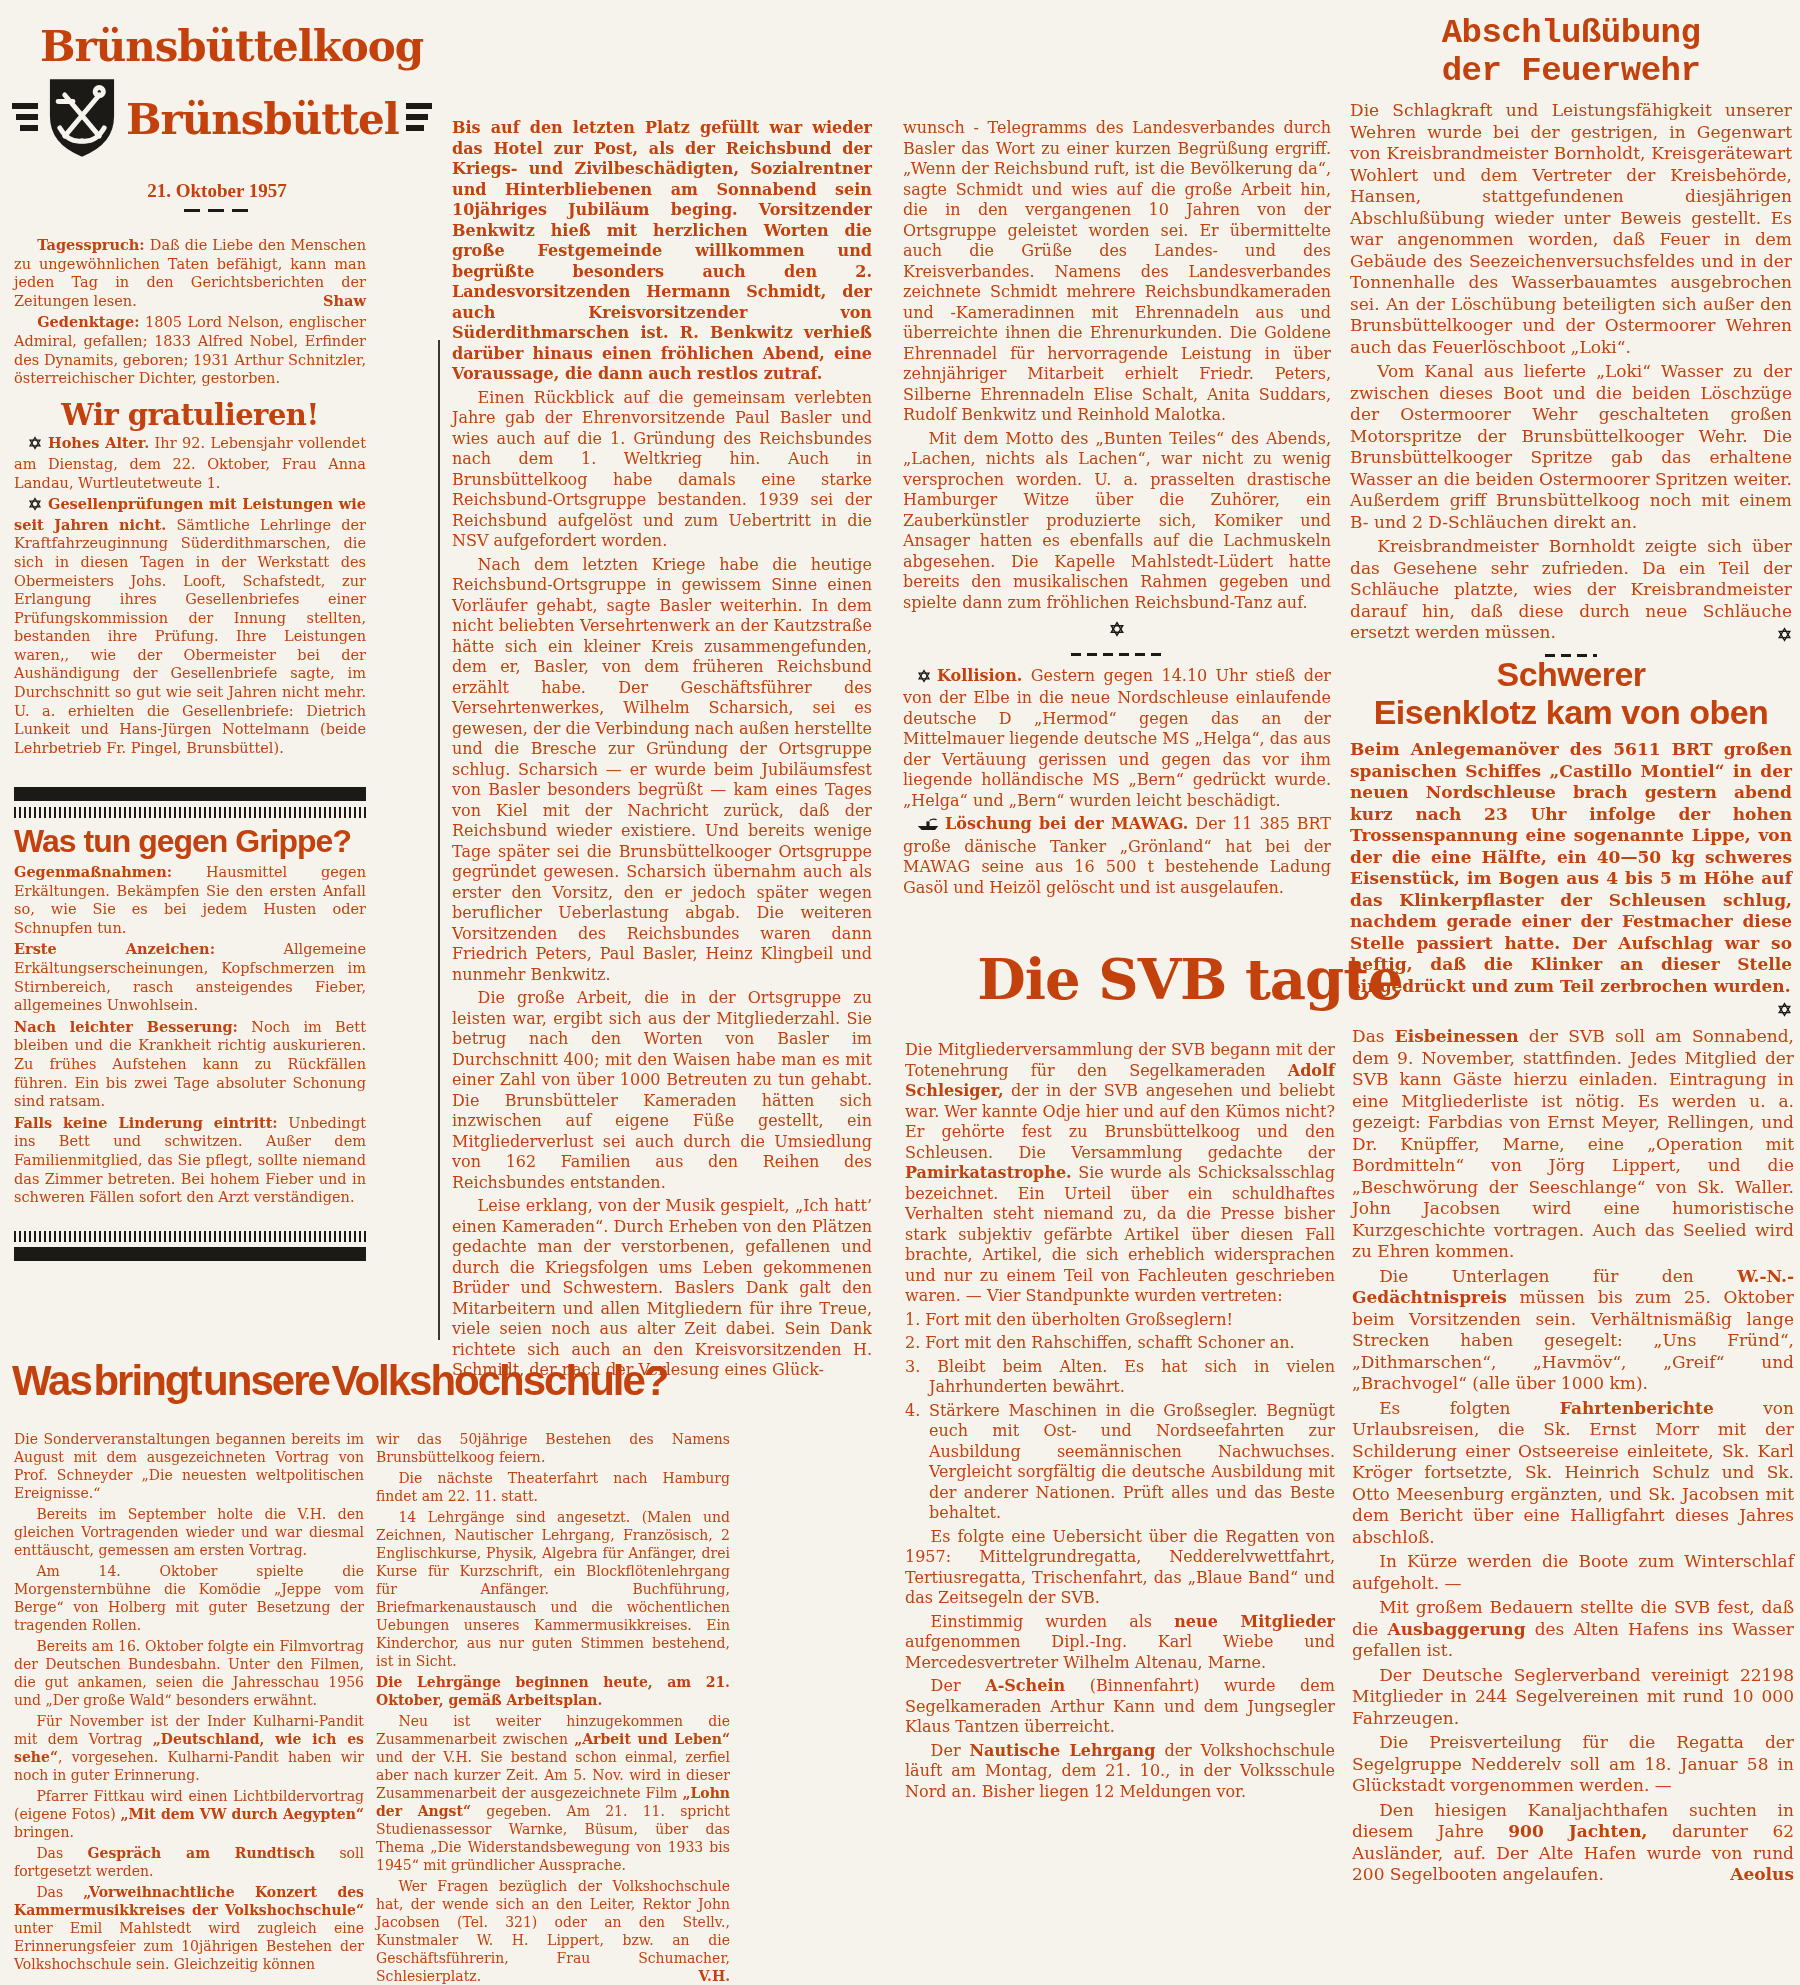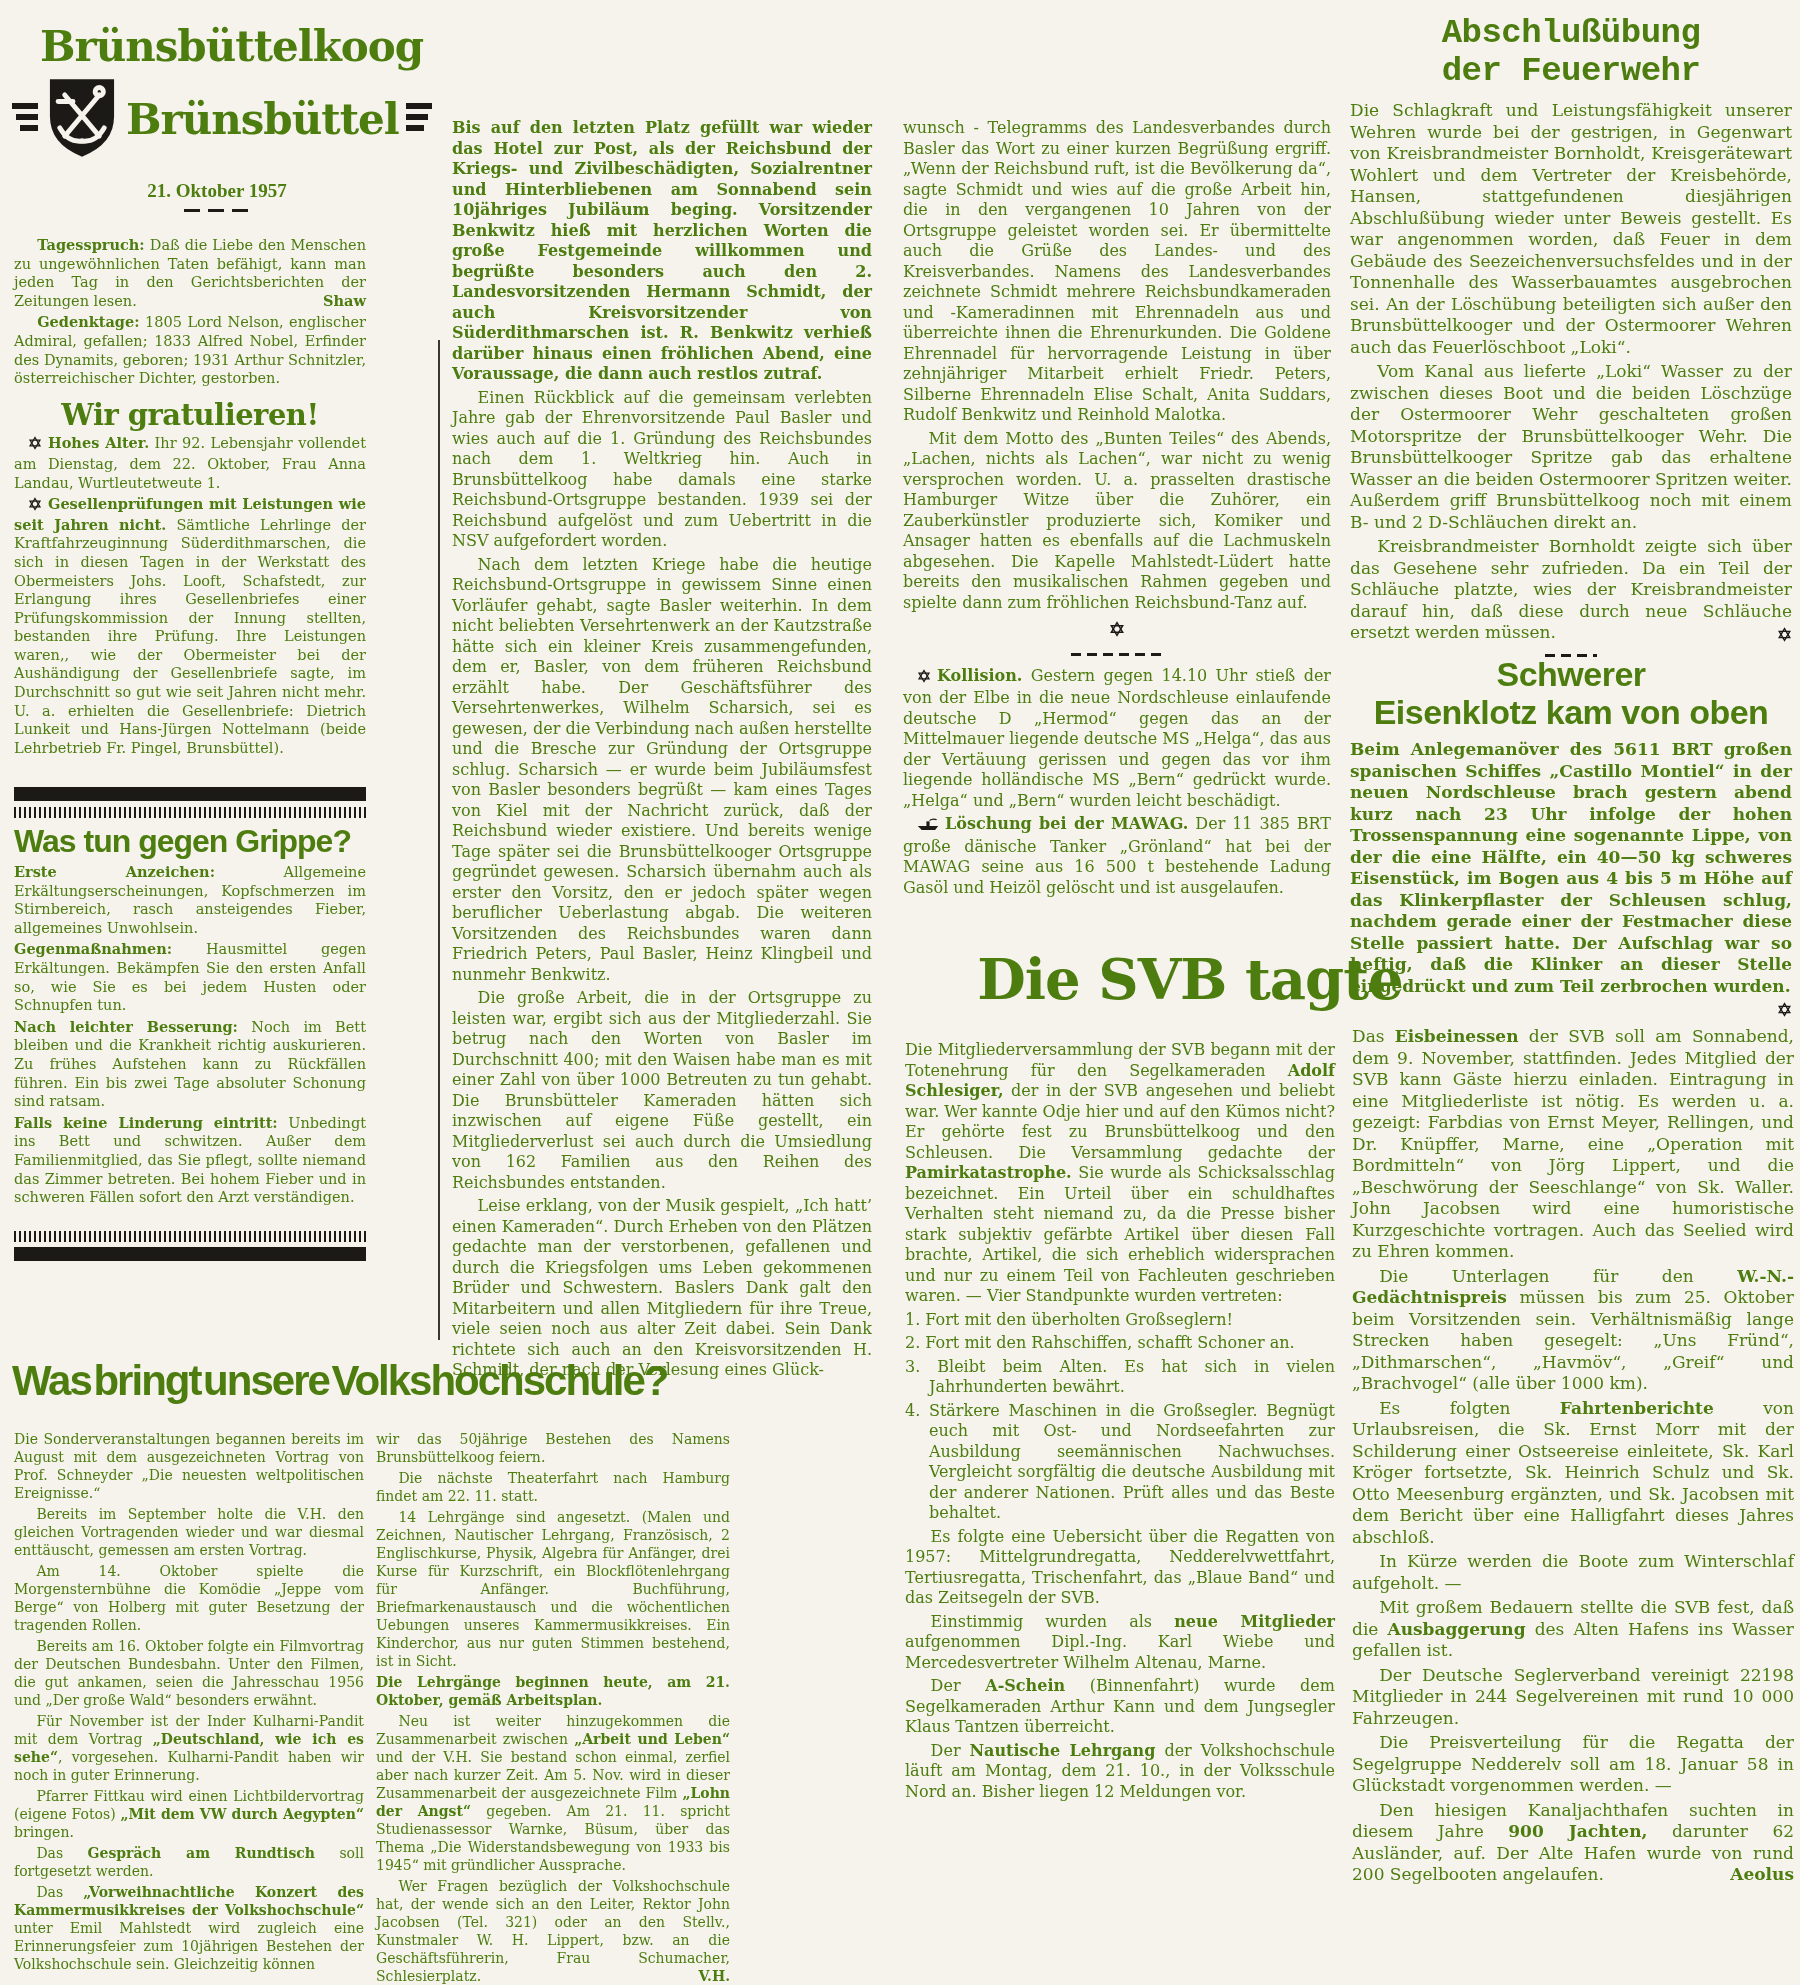--- a/index.html
+++ b/index.html
@@ -1,16 +1,16 @@
 <!DOCTYPE html>
 <html lang="de"><head>
 <meta charset="utf-8">
 <style>
   html,body{margin:0;padding:0;background:#cfcbc0;}
-  .page{position:relative;width:1800px;height:1985px;background:#f5f3ec;color:#4d7c0f;
+  .page{position:relative;width:1800px;height:1985px;background:#f5f3ec;color:#c2410c;
         overflow:hidden;margin:0 auto;
         font-family:"DejaVu Serif","Liberation Serif",serif;}
   
   p{margin:0;text-align:justify;text-indent:1.6em;}
   p.cont{text-indent:0;}
   p + p{margin-top:3px;}
   .b{font-weight:700;}
   .sig{float:right;font-weight:700;padding-left:10px;}
   
   .abs{position:absolute;}
@@ -116,22 +116,22 @@
           </svg></span><span><span class="b">Hohes Alter.</span><span> Ihr 92. Lebensjahr vollendet am Dienstag, dem 22. Oktober, Frau Anna Landau, Wurtleutetweute 1.</span></span></p>
     <p class="cont"><span class="star"><svg width="14" height="14" viewBox="0 0 24 24">
             <path d="M12 2.5 20.5 17h-17z" fill="none" stroke="#1c1a17" stroke-width="2.2"></path>
             <path d="M12 21.5 3.5 7h17z" fill="none" stroke="#1c1a17" stroke-width="2.2"></path>
           </svg></span><span><span class="b">Gesellenprüfungen mit Leistungen wie seit Jahren nicht.</span><span> Sämtliche Lehrlinge der Kraftfahrzeuginnung Süderdithmarschen, die sich in diesen Tagen in der Werkstatt des Obermeisters Johs. Looft, Schafstedt, zur Erlangung ihres Gesellenbriefes einer Prüfungskommission der Innung stellten, bestanden ihre Prüfung. Ihre Leistungen waren,, wie der Obermeister bei der Aushändigung der Gesellenbriefe sagte, im Durchschnitt so gut wie seit Jahren nicht mehr. U. a. erhielten die Gesellenbriefe: Dietrich Lunkeit und Hans-Jürgen Nottelmann (beide Lehrbetrieb Fr. Pingel, Brunsbüttel).</span></span></p>
 
     <div class="bar-solid mt30"></div>
     <div class="bar-hatch mt6"></div>
 
     <div class="h-grippe">Was tun gegen Grippe?</div>
+    <p class="cont"><span><span class="b">Gegenmaßnahmen:</span><span> Hausmittel gegen Erkältungen. Bekämpfen Sie den ersten Anfall so, wie Sie es bei jedem Husten oder Schnupfen tun.</span></span></p>
     <p class="cont"><span><span class="b">Erste Anzeichen:</span><span> Allgemeine Erkältungserscheinungen, Kopfschmerzen im Stirnbereich, rasch ansteigendes Fieber, allgemeines Unwohlsein.</span></span></p>
-    <p class="cont"><span><span class="b">Gegenmaßnahmen:</span><span> Hausmittel gegen Erkältungen. Bekämpfen Sie den ersten Anfall so, wie Sie es bei jedem Husten oder Schnupfen tun.</span></span></p>
     <p class="cont"><span><span class="b">Nach leichter Besserung:</span><span> Noch im Bett bleiben und die Krankheit richtig auskurieren. Zu frühes Aufstehen kann zu Rückfällen führen. Ein bis zwei Tage absoluter Schonung sind ratsam.</span></span></p>
     <p class="cont"><span><span class="b">Falls keine Linderung eintritt:</span><span> Unbedingt ins Bett und schwitzen. Außer dem Familienmitglied, das Sie pflegt, sollte niemand das Zimmer betreten. Bei hohem Fieber und in schweren Fällen sofort den Arzt verständigen.</span></span></p>
 
     <div class="bar-hatch mt24"></div>
     <div class="bar-solid mt5"></div>
   </div>
 
   <div class="abs" id="col-rule"></div>
 
 

